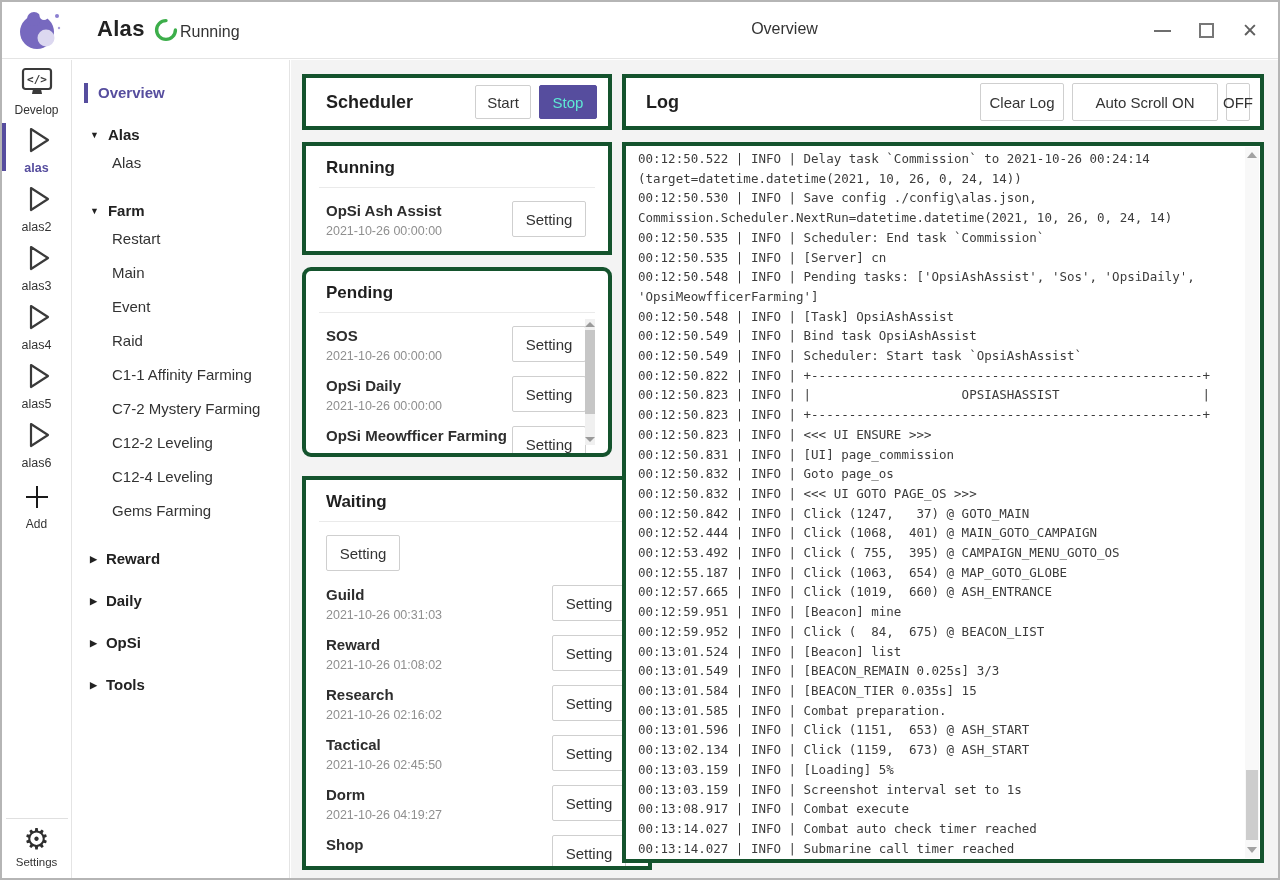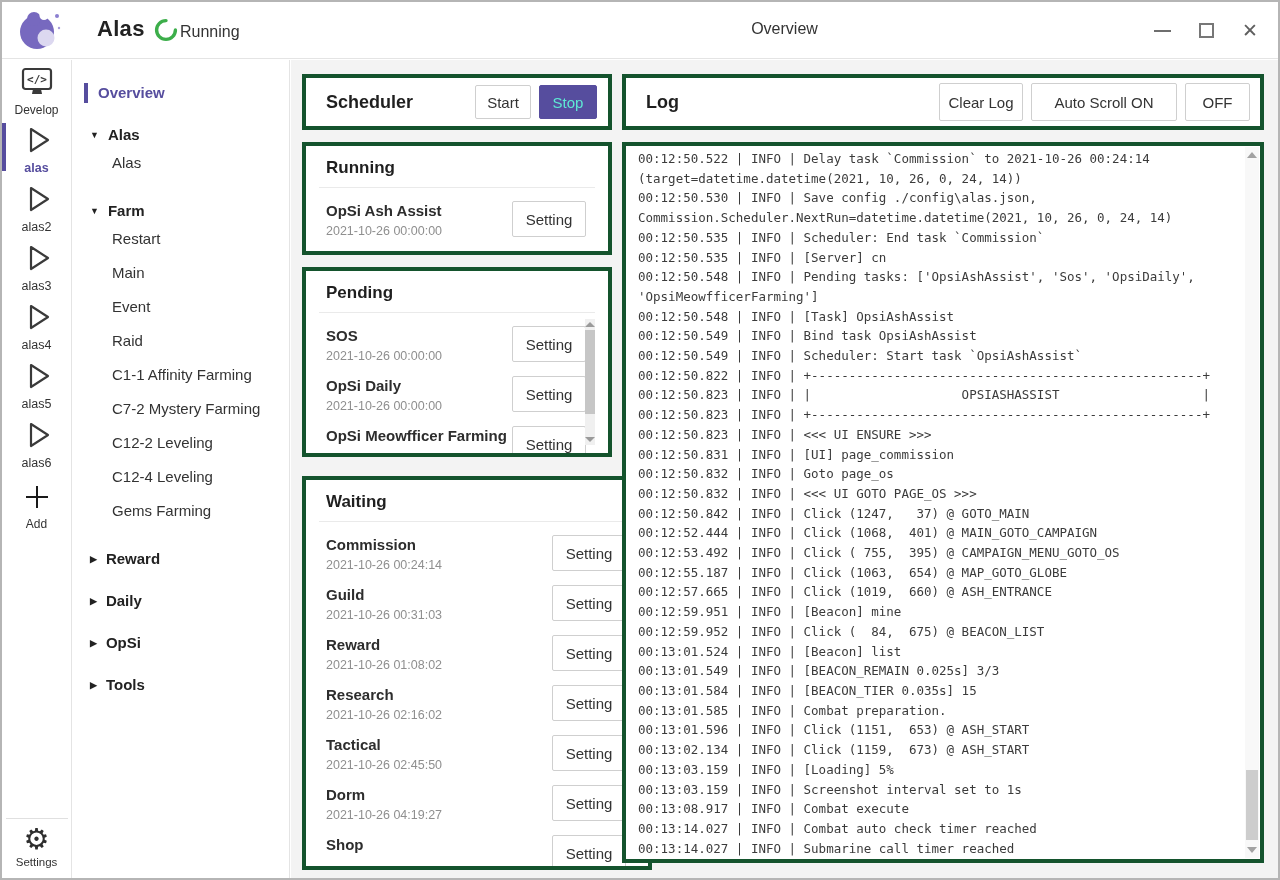--- a/index.html
+++ b/index.html
@@ -51,21 +51,21 @@
 
   
   .card-scheduler { left:300px; top:72px; width:310px; height:56px; display:flex; align-items:center; padding:0 11px 0 20px; }
   .card-title { font-size:18px; font-weight:600; color:#1f1f1f; }
   .card-scheduler .card-title { flex:1; }
   .btn { background:#fff; border:1px solid #cfcfcf; border-radius:2px; font-size:15px; color:#333; font-family:"Liberation Sans",sans-serif; display:flex; align-items:center; justify-content:center; cursor:pointer; }
   .btn-start { width:56px; height:34px; }
   .btn-stop { width:58px; height:34px; background:#564d9e; border-color:#564d9e; color:#5eead4; margin-left:8px; }
 
   .card-running { left:300px; top:140px; width:310px; height:113px; overflow:hidden; }
-  .card-pending { left:300px; top:265px; width:310px; height:190px; overflow:hidden; }
+  .card-pending { left:300px; top:265px; width:310px; height:190px; overflow:hidden;border-radius:9px; }
   .card-waiting { left:300px; top:474px; width:350px; height:394px; overflow:hidden; }
   .panel-head { padding:12px 20px 0 20px; font-size:17px; font-weight:600; color:#1f1f1f; }
   .panel-divider { border-bottom:1px solid #eaeaea; margin:9px 13px 0 13px; }
   .task-list { position:relative; padding-top:8px; }
   .task-row { height:50px; padding:5px 22px 0 20px; display:flex; justify-content:space-between; }
   .task-info { width:190px; }
   .task-name { font-size:15px; font-weight:bold; color:#2d2d2d; line-height:19px; }
   .task-time { font-size:12.5px; color:#8f8f8f; margin-top:4px; min-height:14px; }
   .btn-setting { width:74px; height:37px; font-size:15px; flex:none; }
   .task-row .btn-setting { height:36px; }
@@ -79,21 +79,21 @@
   .scroll-pending { right:13px; top:48px; bottom:8px; }
   .scroll-pending .thumb { top:11px; height:84px; }
   .scroll-waiting { right:13px; top:53px; bottom:6px; }
   .scroll-waiting .thumb { top:17px; height:146px; }
 
   
   .card-loghead { left:620px; top:72px; width:642px; height:56px; display:flex; align-items:center; padding:0 10px 0 20px; }
   .card-loghead .card-title { flex:1; }
   .btn-clearlog { width:84px; height:38px; margin-left:8px; }
   .btn-autoscroll { width:146px; height:38px; margin-left:8px; }
-  .btn-off { width:65px; height:38px; margin-left:8px; }
+  .btn-off { width:24px; height:38px; margin-left:8px; }
 
   .card-log { left:620px; top:140px; width:642px; height:721px; }
   .log-pre { position:absolute; left:12px; top:3px; right:22px; bottom:2px; font-family:"DejaVu Sans Mono", monospace; font-size:12.5px; line-height:19.7px; color:#3b3b3b; white-space:pre; overflow:hidden; }
   .log-scroll { position:absolute; right:1px; top:1px; bottom:1px; width:14px; background:#f8f8f8; }
   .log-scroll .arrow { position:absolute; left:2px; width:0; height:0; border-left:5px solid transparent; border-right:5px solid transparent; }
   .log-scroll .arrow.up { top:5px; border-bottom:6px solid #a2a2a2; }
   .log-scroll .arrow.down { bottom:5px; border-top:6px solid #a2a2a2; }
   .log-scroll .thumb { position:absolute; left:1px; width:12px; bottom:18px; height:70px; background:#cdcdcd; }
 </style>
 </head>
@@ -269,24 +269,20 @@
       <div class="thumb"></div>
       <div class="arrow down"></div>
     </div>
   </div>
 
   <div class="card card-waiting">
     <div class="panel-head">Waiting</div>
     <div class="panel-divider"></div>
     <div class="task-list">
         <div class="task-row">
-    <div class="task-info">
-      <div class="task-name">Commission</div>
-      <div class="task-time">2021-10-26 00:24:14</div>
-    </div>
     <button class="btn btn-setting">Setting</button>
   </div>
         <div class="task-row">
     <div class="task-info">
       <div class="task-name">Guild</div>
       <div class="task-time">2021-10-26 00:31:03</div>
     </div>
     <button class="btn btn-setting">Setting</button>
   </div>
         <div class="task-row">

